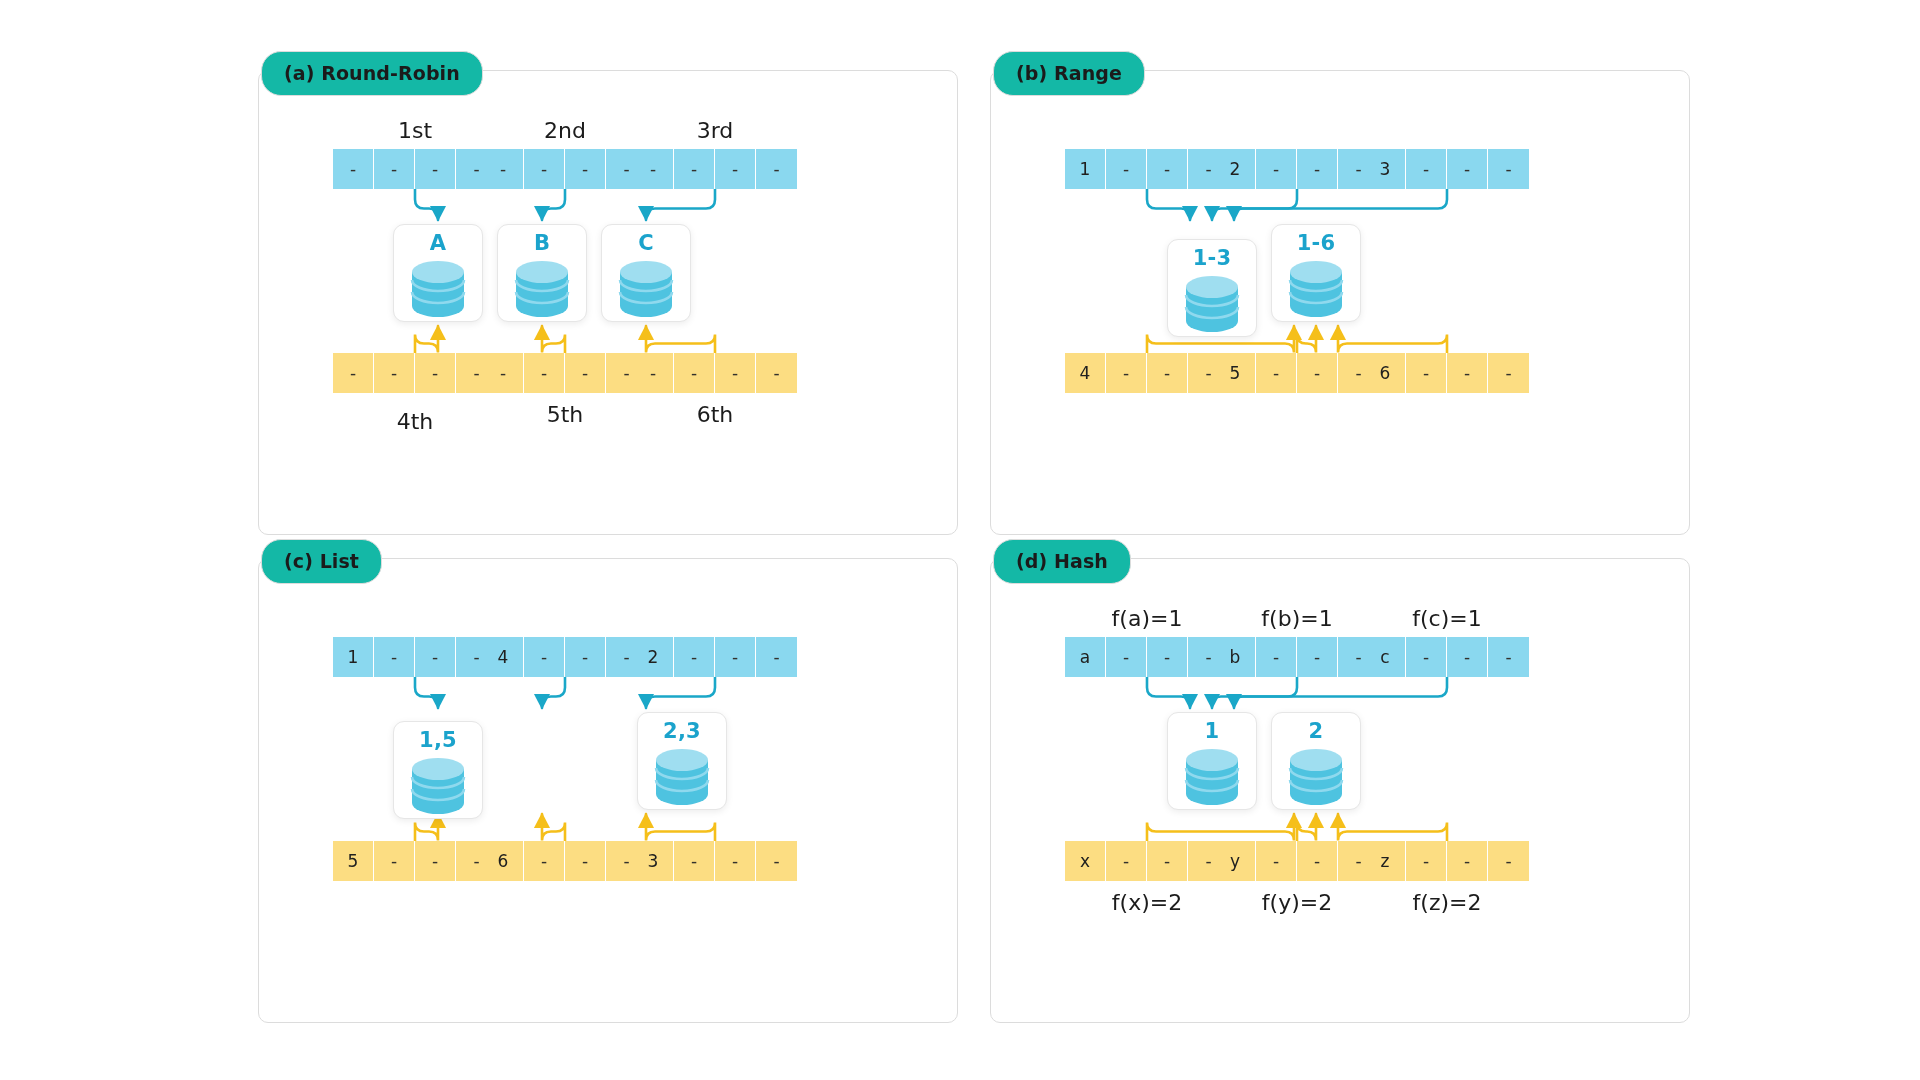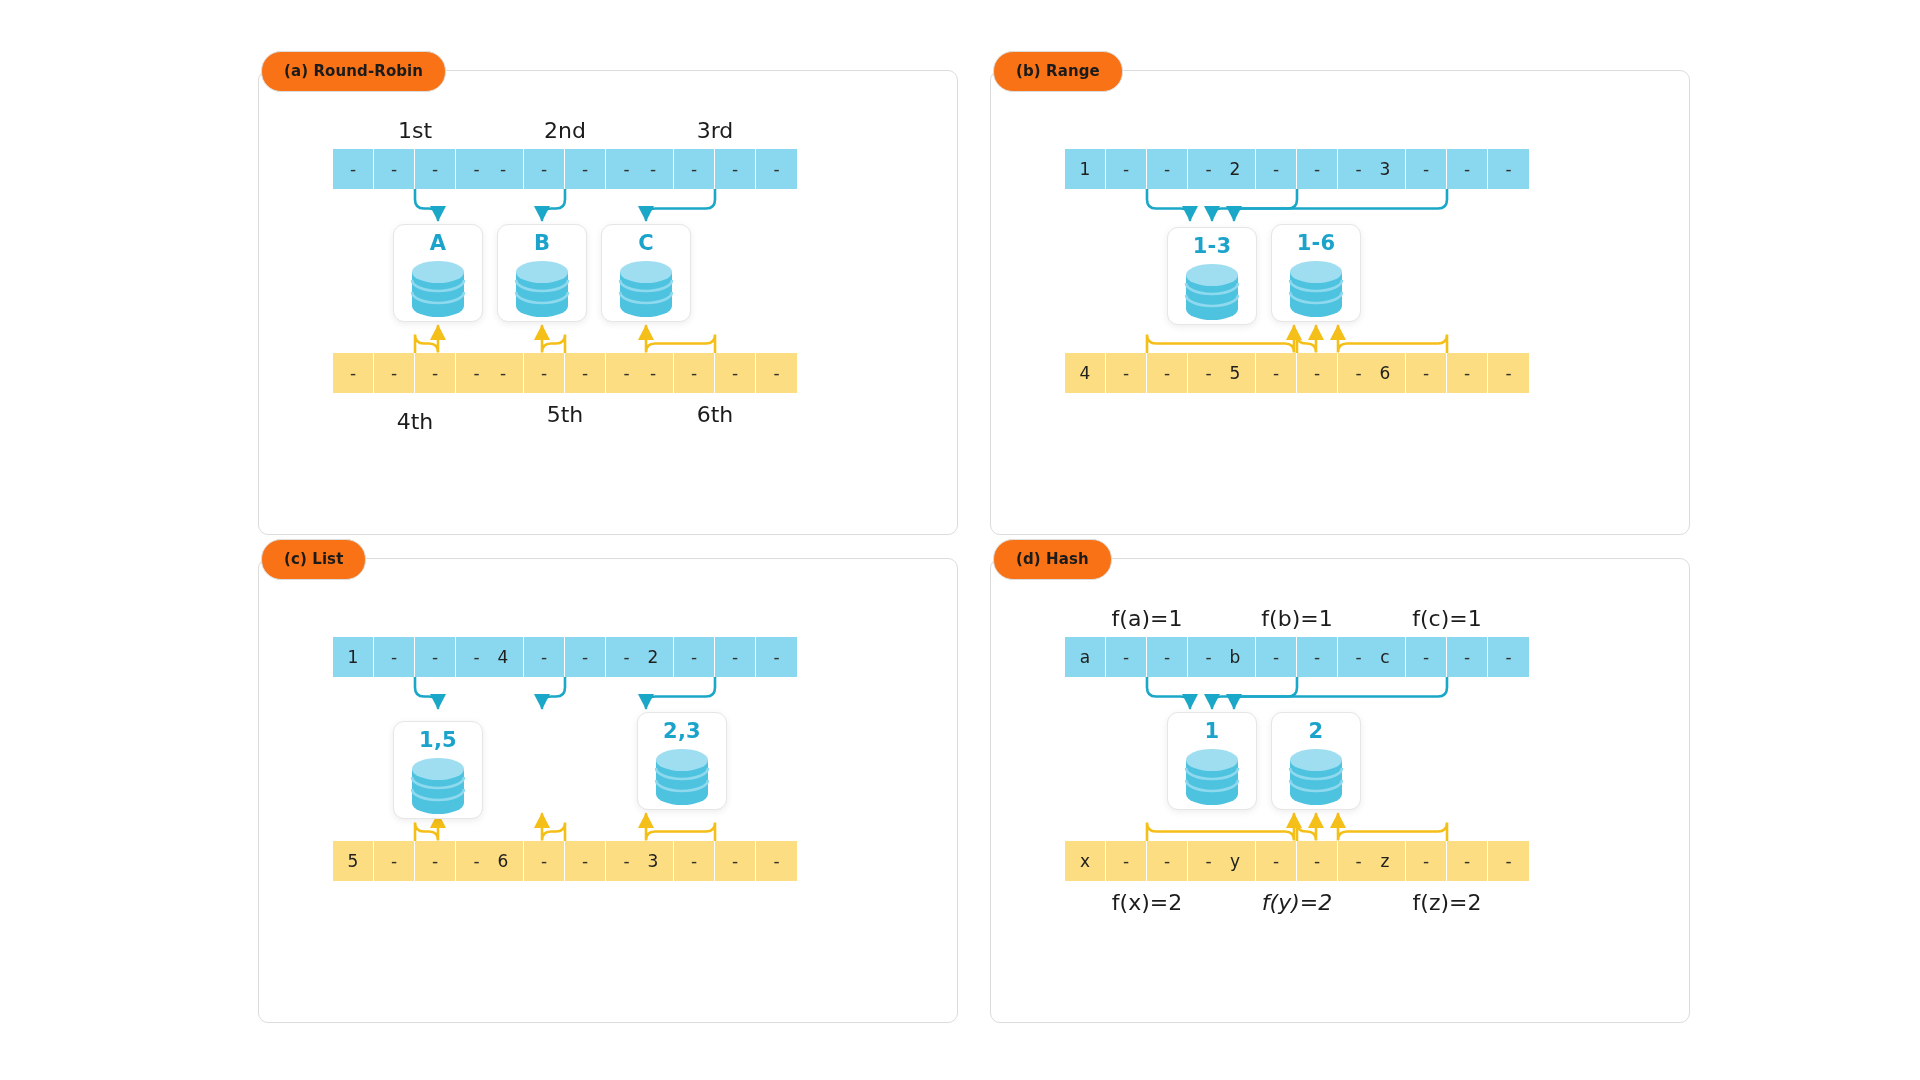--- a/index.html
+++ b/index.html
@@ -33,25 +33,25 @@
   .panel {
     position: relative;
     border: 1px solid #dcdcdc;
     border-radius: 10px;
     background: #ffffff;
   }
   .panel-label {
     position: absolute;
     left: 2px;
     top: -20px;
-    background: #f97316;
+    background: #14b8a6;
     border: 1px solid #dcdcdc;
     border-radius: 20px;
     padding: 10px 22px 11px 22px;
-    font-size: 15px;
+    font-size: 19px;
     font-weight: 700;
     color: #1b1b1b;
     letter-spacing: 0.1px;
     white-space: nowrap;
     z-index: 5;
   }
 
   .stage {
     position: absolute;
     left: 0; top: 0; right: 0; bottom: 0;
@@ -243,21 +243,21 @@
             <div class="cell dash">-</div>
             <div class="cell dash">-</div>
             <div class="cell dash">-</div>
           </div>
           <div class="array blue" style="left: 374px; top: 78px;">
             <div class="cell">3</div>
             <div class="cell dash">-</div>
             <div class="cell dash">-</div>
             <div class="cell dash">-</div>
           </div>
-          <div class="node" style="left: 176px; top: 156px;">
+          <div class="node" style="left: 176px; top: 168px;">
             <div class="node-label">1-3</div>
             <div class="db"><svg width="58" height="56" viewBox="0 0 58 56">
                 <path d="M3 11 L3 45 A26 11 0 0 0 55 45 L55 11 Z" fill="#4ec3e0"></path>
                 <ellipse cx="29" cy="11" rx="26" ry="11" fill="#9fdef0"></ellipse>
                 <path d="M3 19 A26 11 0 0 0 55 19" fill="none" stroke="#8fd9ee" stroke-width="2.6"></path>
                 <path d="M3 31 A26 11 0 0 0 55 31" fill="none" stroke="#8fd9ee" stroke-width="2.6"></path>
               </svg></div>
           </div>
           <div class="node" style="left: 280px; top: 153px;">
             <div class="node-label">1-6</div>
@@ -427,21 +427,21 @@
             <div class="cell dash">-</div>
             <div class="cell dash">-</div>
           </div>
           <div class="array-caption" style="left: 74px; width: 164px; top: 331px;">f(x)=2</div>
           <div class="array yellow" style="left: 224px; top: 282px;">
             <div class="cell">y</div>
             <div class="cell dash">-</div>
             <div class="cell dash">-</div>
             <div class="cell dash">-</div>
           </div>
-          <div class="array-caption" style="left: 224px; width: 164px; top: 331px; font-style: italic;">f(y)=2</div>
+          <div class="array-caption" style="left: 224px; width: 164px; top: 331px;">f(y)=2</div>
           <div class="array yellow" style="left: 374px; top: 282px;">
             <div class="cell">z</div>
             <div class="cell dash">-</div>
             <div class="cell dash">-</div>
             <div class="cell dash">-</div>
           </div>
           <div class="array-caption" style="left: 374px; width: 164px; top: 331px;">f(z)=2</div>
         </div>
       </div>
     </div>

